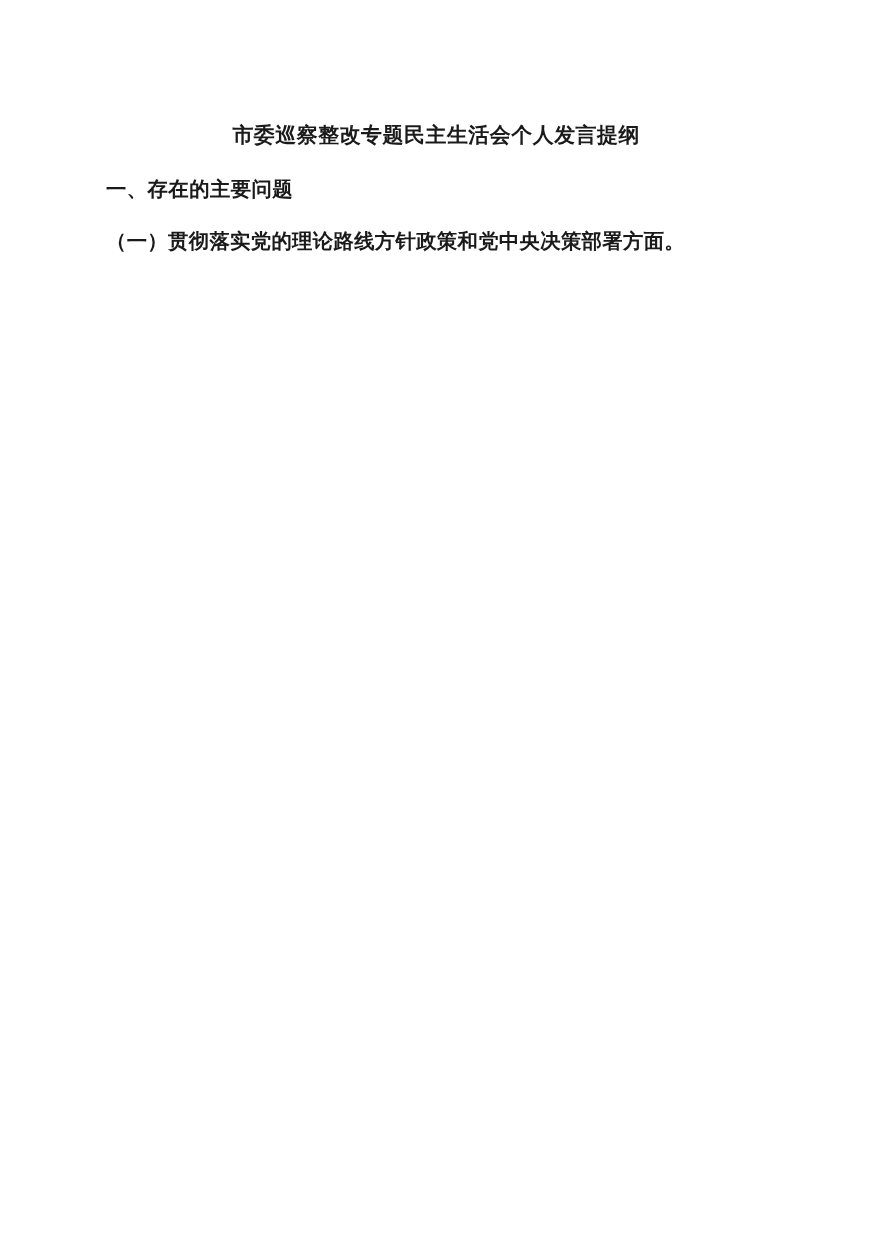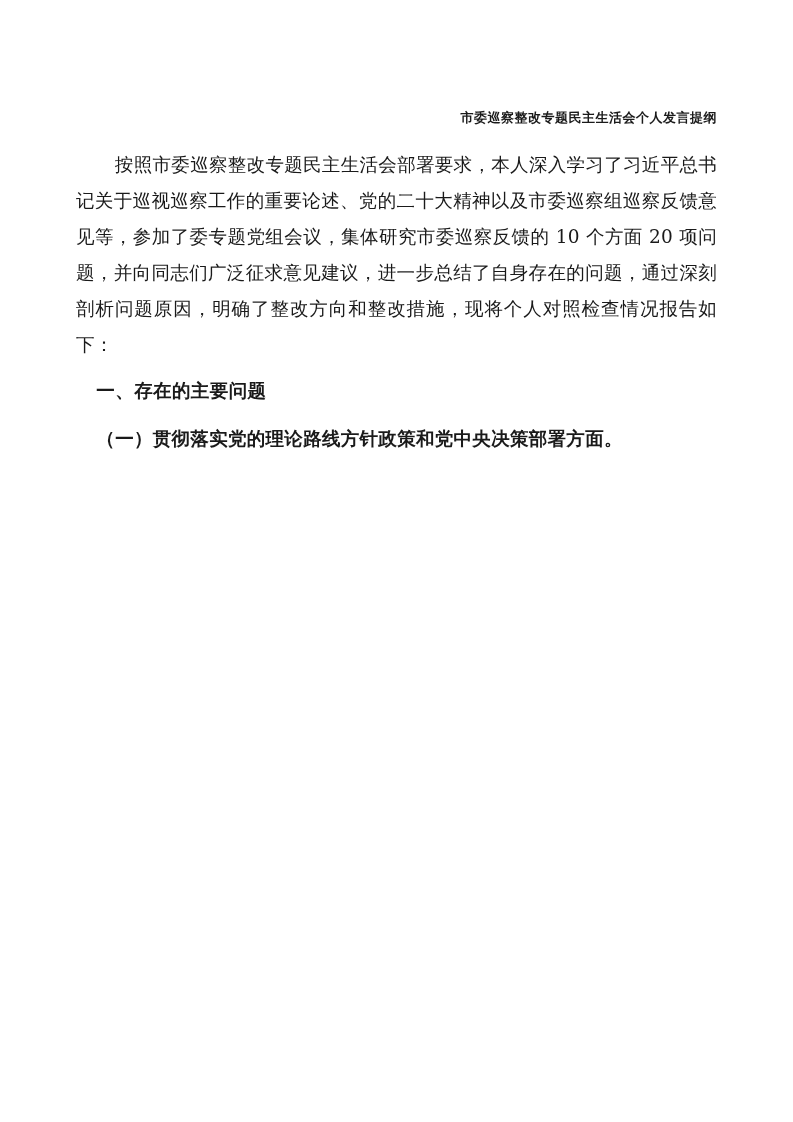--- a/index.html
+++ b/index.html
@@ -15,26 +15,26 @@
     overflow: hidden;
   }
   .page {
     box-sizing: border-box;
     width: 793px;
     height: 1122px;
     padding: 108px 76px 80px 76px;
     background: #ffffff;
   }
   .doc-title {
-    font-size: 13px;
+    font-size: 19px;
     font-weight: bold;
     line-height: 1.6;
     margin: 0 0 18px 0;
     letter-spacing: 0.5px;
-    text-align: right;
+    text-align: center;
   }
   p.body-para {
     font-size: 18.5px;
     line-height: 1.95;
     margin: 0 0 6px 0;
     text-indent: 2.1em;
     text-align: justify;
     text-justify: inter-ideograph;
     letter-spacing: 0.2px;
   }
@@ -58,21 +58,20 @@
     letter-spacing: 0.3px;
   }
 </style>
 </head>
 <body>
 
 <div class="page">
 
   <h1 class="doc-title">市委巡察整改专题民主生活会个人发言提纲</h1>
 
-  <p class="body-para">按照市委巡察整改专题民主生活会部署要求，本人深入学习了习近平总书记关于巡视巡察工作的重要论述、党的二十大精神以及市委巡察组巡察反馈意见等，参加了委专题党组会议，集体研究市委巡察反馈的 10 个方面 20 项问题，并向同志们广泛征求意见建议，进一步总结了自身存在的问题，通过深刻剖析问题原因，明确了整改方向和整改措施，现将个人对照检查情况报告如下：</p>
 
   <h2 class="section-heading">一、存在的主要问题</h2>
 
   <h3 class="sub-heading">（一）贯彻落实党的理论路线方针政策和党中央决策部署方面。</h3>
 
 
 
 </div>
 
 </body></html>

